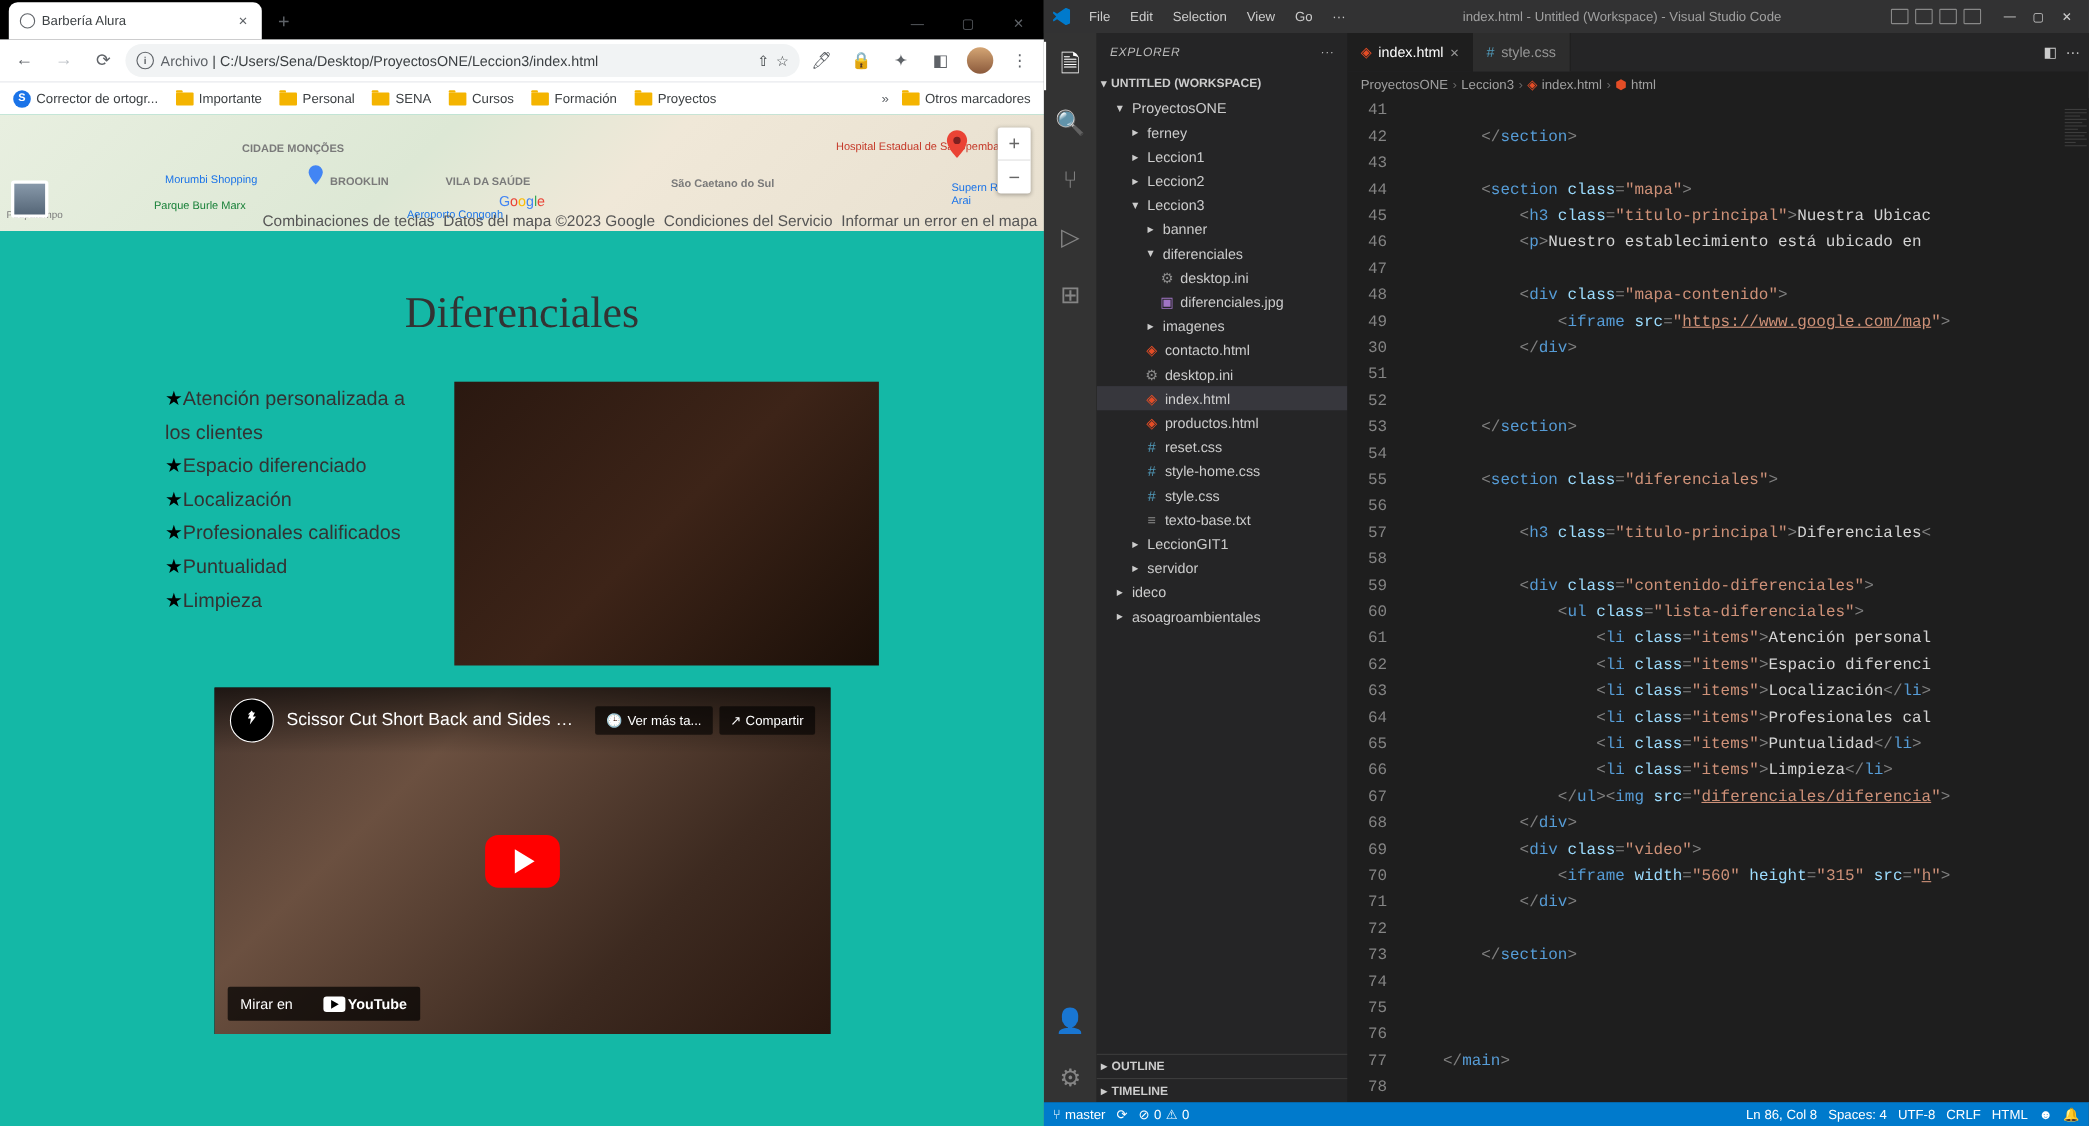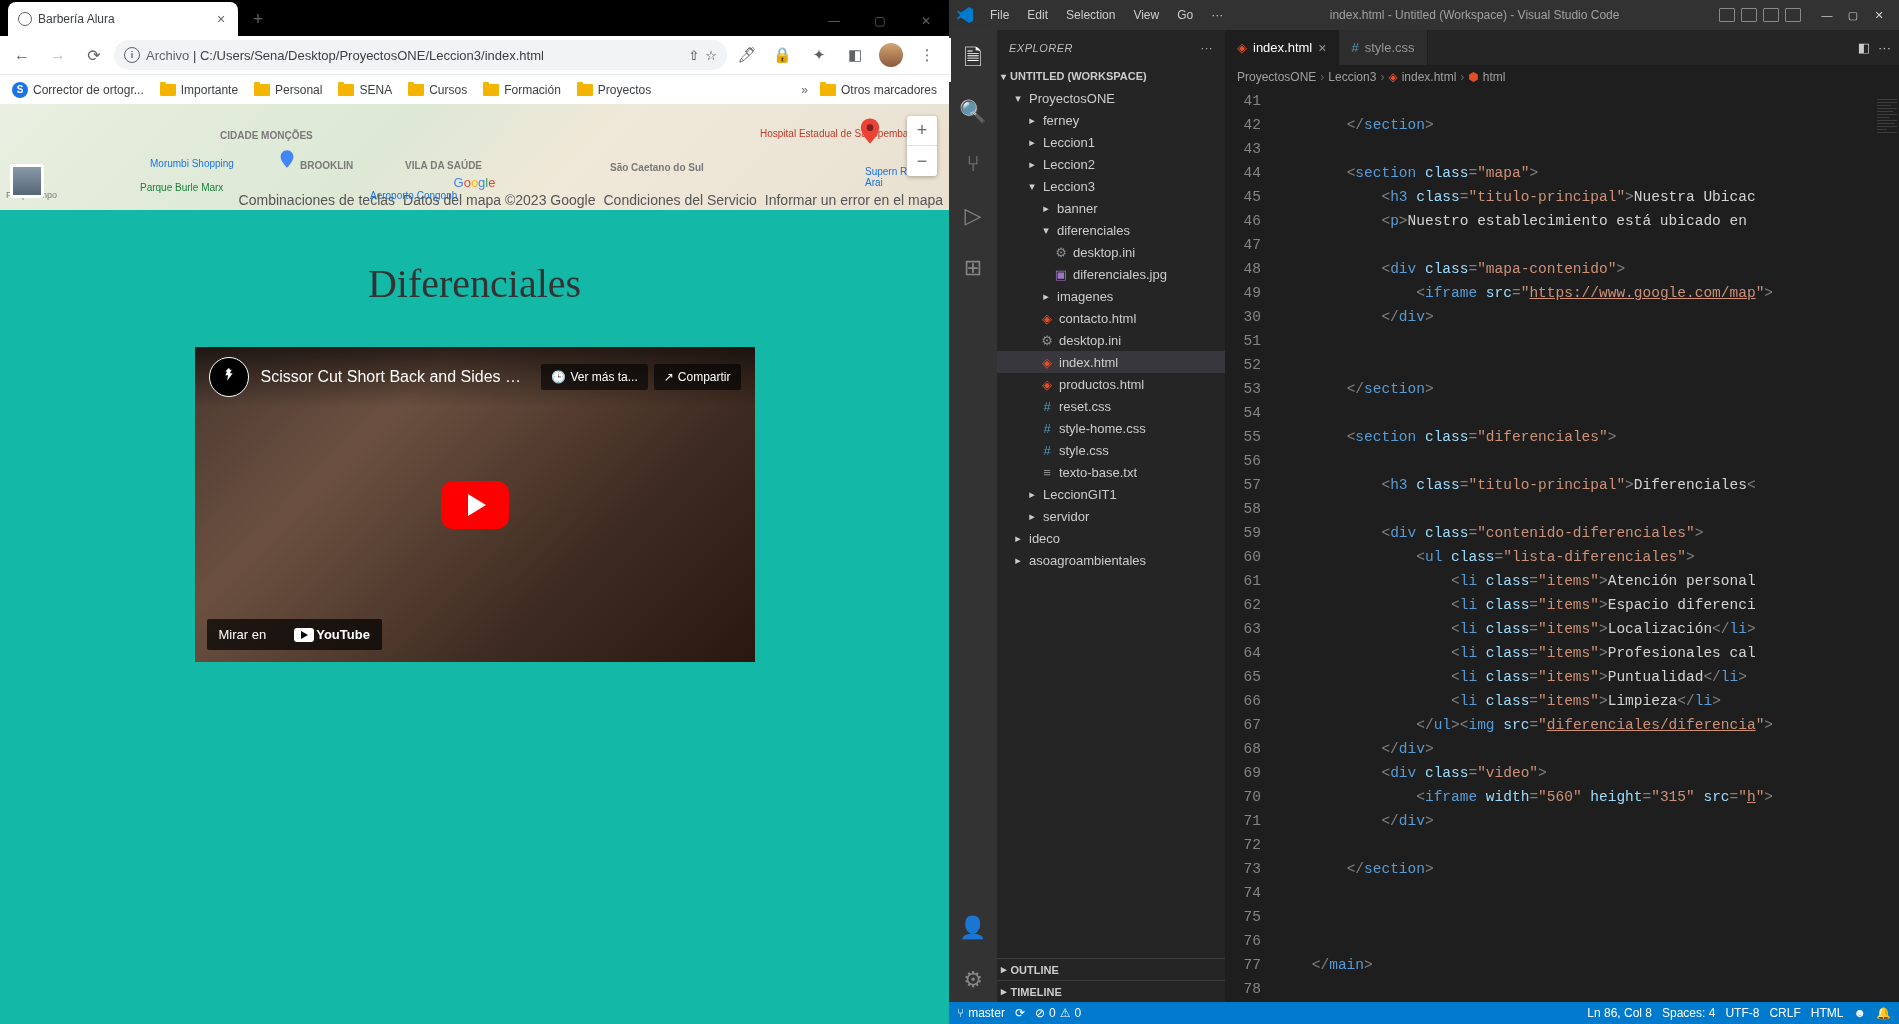--- a/index.html
+++ b/index.html
@@ -238,20 +238,31 @@
       <div class="map-footer">
         <span>Combinaciones de teclas</span>
           <span>Datos del mapa ©2023 Google</span>
           <span>Condiciones del Servicio</span>
           <span>Informar un error en el mapa</span>
       </div>
     </div>
 
     <div class="diferenciales-section">
       <h2>Diferenciales</h2>
+      <div class="contenido">
+        <ul class="lista">
+          <li>Atención personalizada a los clientes</li>
+          <li>Espacio diferenciado</li>
+          <li>Localización</li>
+          <li>Profesionales calificados</li>
+          <li>Puntualidad</li>
+          <li>Limpieza</li>
+        </ul>
+        <div class="img-dif"></div>
+      </div>
       <div class="video-wrap">
         <div class="video">
           <div class="video-img"></div>
           <div class="video-top">
             <div class="channel-icon">
                 <svg viewBox="0 0 24 24">
                   <path d="M12 2L8 6h2l-2 4h3l-1 6 6-8h-3l2-4h-2z"></path>
                 </svg>
               </div>
             <div class="video-title">Scissor Cut Short Back and Sides M...</div>

